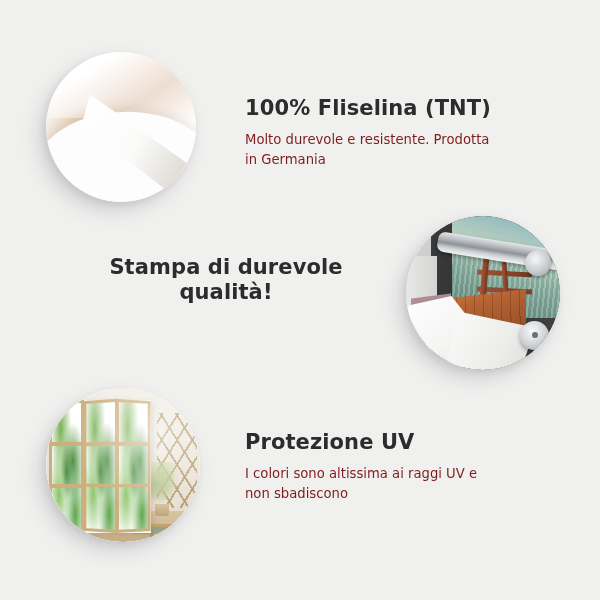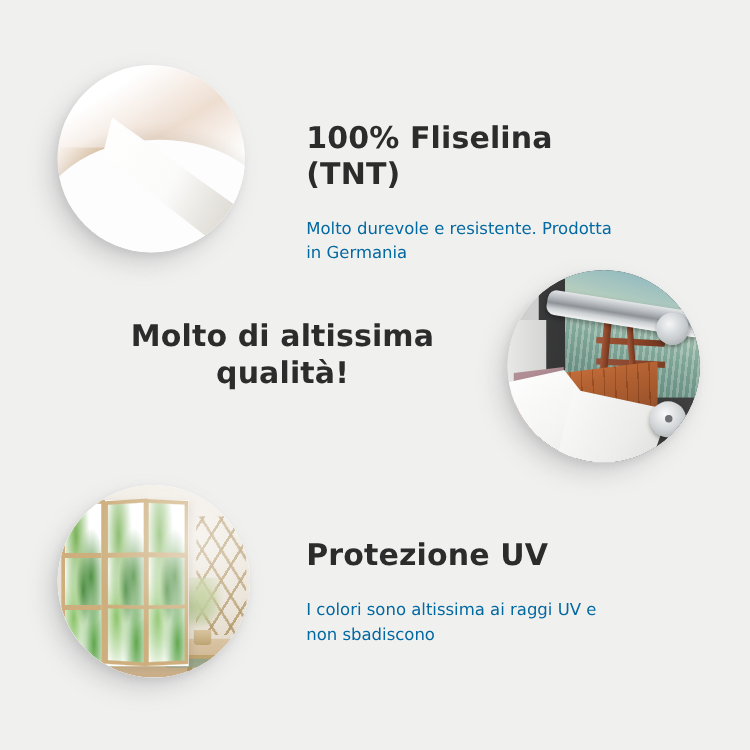--- a/index.html
+++ b/index.html
@@ -268,31 +268,31 @@
   }
   .rm-soft {
     position: absolute; inset: 0;
     background: radial-gradient(circle at 72% 28%, rgba(255,255,255,0.55) 0%, rgba(255,255,255,0) 55%);
   }
 
   
   .text-block { position: absolute; }
   .heading {
     margin: 0;
-    font-size: 24px;
+    font-size: 21px;
     font-weight: bold;
     color: #2c2c2c;
     letter-spacing: 0.1px;
     line-height: 1.2;
   }
   .body-text {
-    margin: 20px 0 0 0;
+    margin: 9px 0 0 0;
     font-size: 13.2px;
     font-weight: normal;
-    color: #0369a1;
+    color: #7f1d1d;
     line-height: 1.5;
   }
   #text-fliselina { left: 245px; top: 96px; width: 260px; text-align: left; }
   #text-stampa    { left: 95px;  top: 255px; width: 262px; text-align: center; }
   #text-uv        { left: 245px; top: 430px; width: 260px; text-align: left; }
   #text-stampa .heading { text-align: center; }
 </style>
 </head>
 <body>
 
@@ -308,21 +308,21 @@
       <div class="wp-flap-shade"></div>
     </div>
   </div>
 
   <div class="text-block" id="text-fliselina">
     <h2 class="heading">100% Fliselina (TNT)</h2>
     <p class="body-text">Molto durevole e resistente. Prodotta in Germania</p>
   </div>
 
   <div class="text-block" id="text-stampa">
-    <h2 class="heading">Molto di altissima qualità!</h2>
+    <h2 class="heading">Stampa di durevole qualità!</h2>
   </div>
 
   <div class="circle" id="circle-printer">
     <div class="inner">
       <div class="pr-bg"></div>
       <div class="pr-body"></div>
       <div class="pr-print"></div>
       <div class="pr-print-water"></div>
       <div class="pr-rail-c"></div>
       <div class="pr-rail-d"></div>

